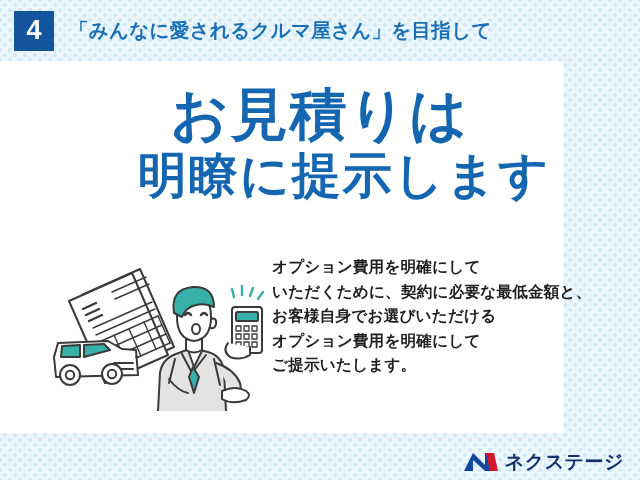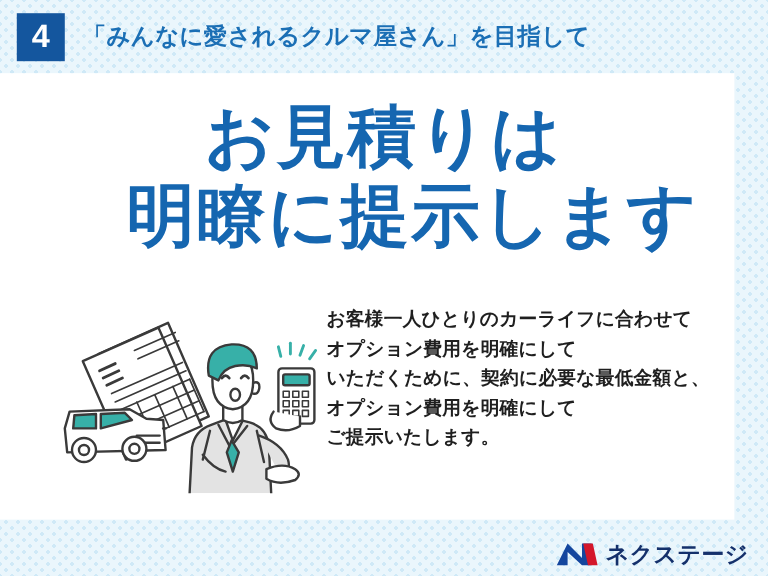--- a/index.html
+++ b/index.html
@@ -33,35 +33,35 @@
   }
   #header-title{
     margin-left:15px;
     color:#1b6fb5;
     font-size:19.5px;font-weight:bold;
     letter-spacing:0.3px;white-space:nowrap;text-align:center;
   }
 
   
   #panel{
-    position:absolute;left:0;top:61px;width:612px;height:372px;
+    position:absolute;left:0;top:61px;width:564px;height:372px;
     background:#ffffff;
   }
 
   
   #headline{
     position:absolute;left:0;top:20px;width:640px;
     text-align:center;
     color:#1566b0;
     font-weight:bold;
     line-height:1.16;
     letter-spacing:2px;
   }
   #headline .l1{display:block;font-size:57px;}
-  #headline .l2{display:block;font-size:57px;padding-left:48px;}
+  #headline .l2{display:block;font-size:49px;padding-left:48px;}
 
   
   #paragraph{
     position:absolute;left:272px;top:194px;width:350px;
     color:#1f1f1f;
     font-size:15.6px;
     font-weight:bold;
     line-height:24.6px;
     letter-spacing:0.2px;
   }
@@ -211,23 +211,23 @@
               <path d="M206 44 L206 35"></path>
               <path d="M214 45 L217 37"></path>
               <path d="M222 48 L227 41"></path>
             </g>
           </g>
         </g>
       </svg>
     </div>
 
     <div id="paragraph">
-      <span>お客様一人ひとりのカーライフに合わせて</span>
       <span>オプション費用を明確にして</span>
       <span>いただくために、契約に必要な最低金額と、</span>
+      <span>お客様自身でお選びいただける</span>
       <span>オプション費用を明確にして</span>
       <span>ご提示いたします。</span>
     </div>
   </div>
 
   <div id="footer">
     <div id="logo">
       <svg width="36" height="24" viewBox="0 0 36 24" xmlns="http://www.w3.org/2000/svg">
         <path d="M1 21 L10 3 L22 15 L22 3 L30 3 L30 21 L22 21 L10 10 L10 21 Z" fill="#14469e"></path>
         <path d="M23 3 L31 3 L35 21 L27 21 Z" fill="#d4162a"></path>

